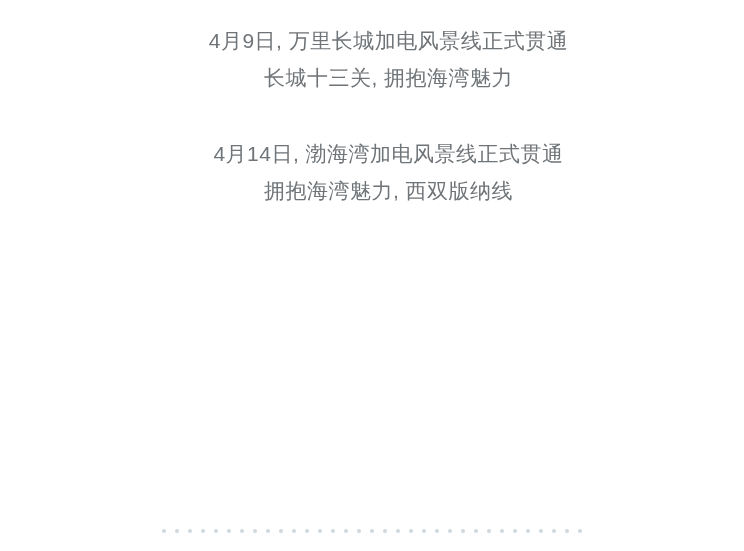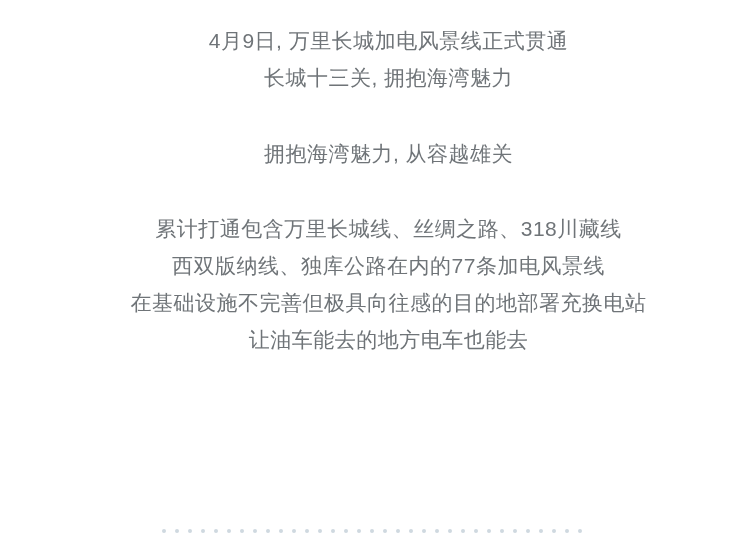--- a/index.html
+++ b/index.html
@@ -69,31 +69,26 @@
 <div class="page">
 
   <div class="block">
     <div class="line">4月9日, 万里长城加电风景线正式贯通</div>
     <div class="line">长城十三关, 拥抱海湾魅力</div>
   </div>
 
   <div class="block-gap-1"></div>
 
   <div class="block">
-    <div class="line">拥抱海湾魅力, 从容越雄关</div>
+    <div class="line">4月14日, 渤海湾加电风景线正式贯通</div>
+    <div class="line">拥抱海湾魅力, 西双版纳线</div>
   </div>
 
   <div class="block-gap-2"></div>
 
-  <div class="block">
-    <div class="line">累计打通包含万里长城线、丝绸之路、318川藏线</div>
-    <div class="line">西双版纳线、独库公路在内的77条加电风景线</div>
-    <div class="line">在基础设施不完善但极具向往感的目的地部署充换电站</div>
-    <div class="line">让油车能去的地方电车也能去</div>
-  </div>
 
   <div class="dots-wrap">
     <div class="dots" id="dots">
         <span class="dot" style="background: rgb(207, 217, 224);"></span>
         <span class="dot" style="background: rgb(207, 217, 224);"></span>
         <span class="dot" style="background: rgb(207, 217, 224);"></span>
         <span class="dot" style="background: rgb(207, 217, 224);"></span>
         <span class="dot" style="background: rgb(207, 217, 224);"></span>
         <span class="dot" style="background: rgb(207, 217, 224);"></span>
         <span class="dot" style="background: rgb(207, 217, 224);"></span>

